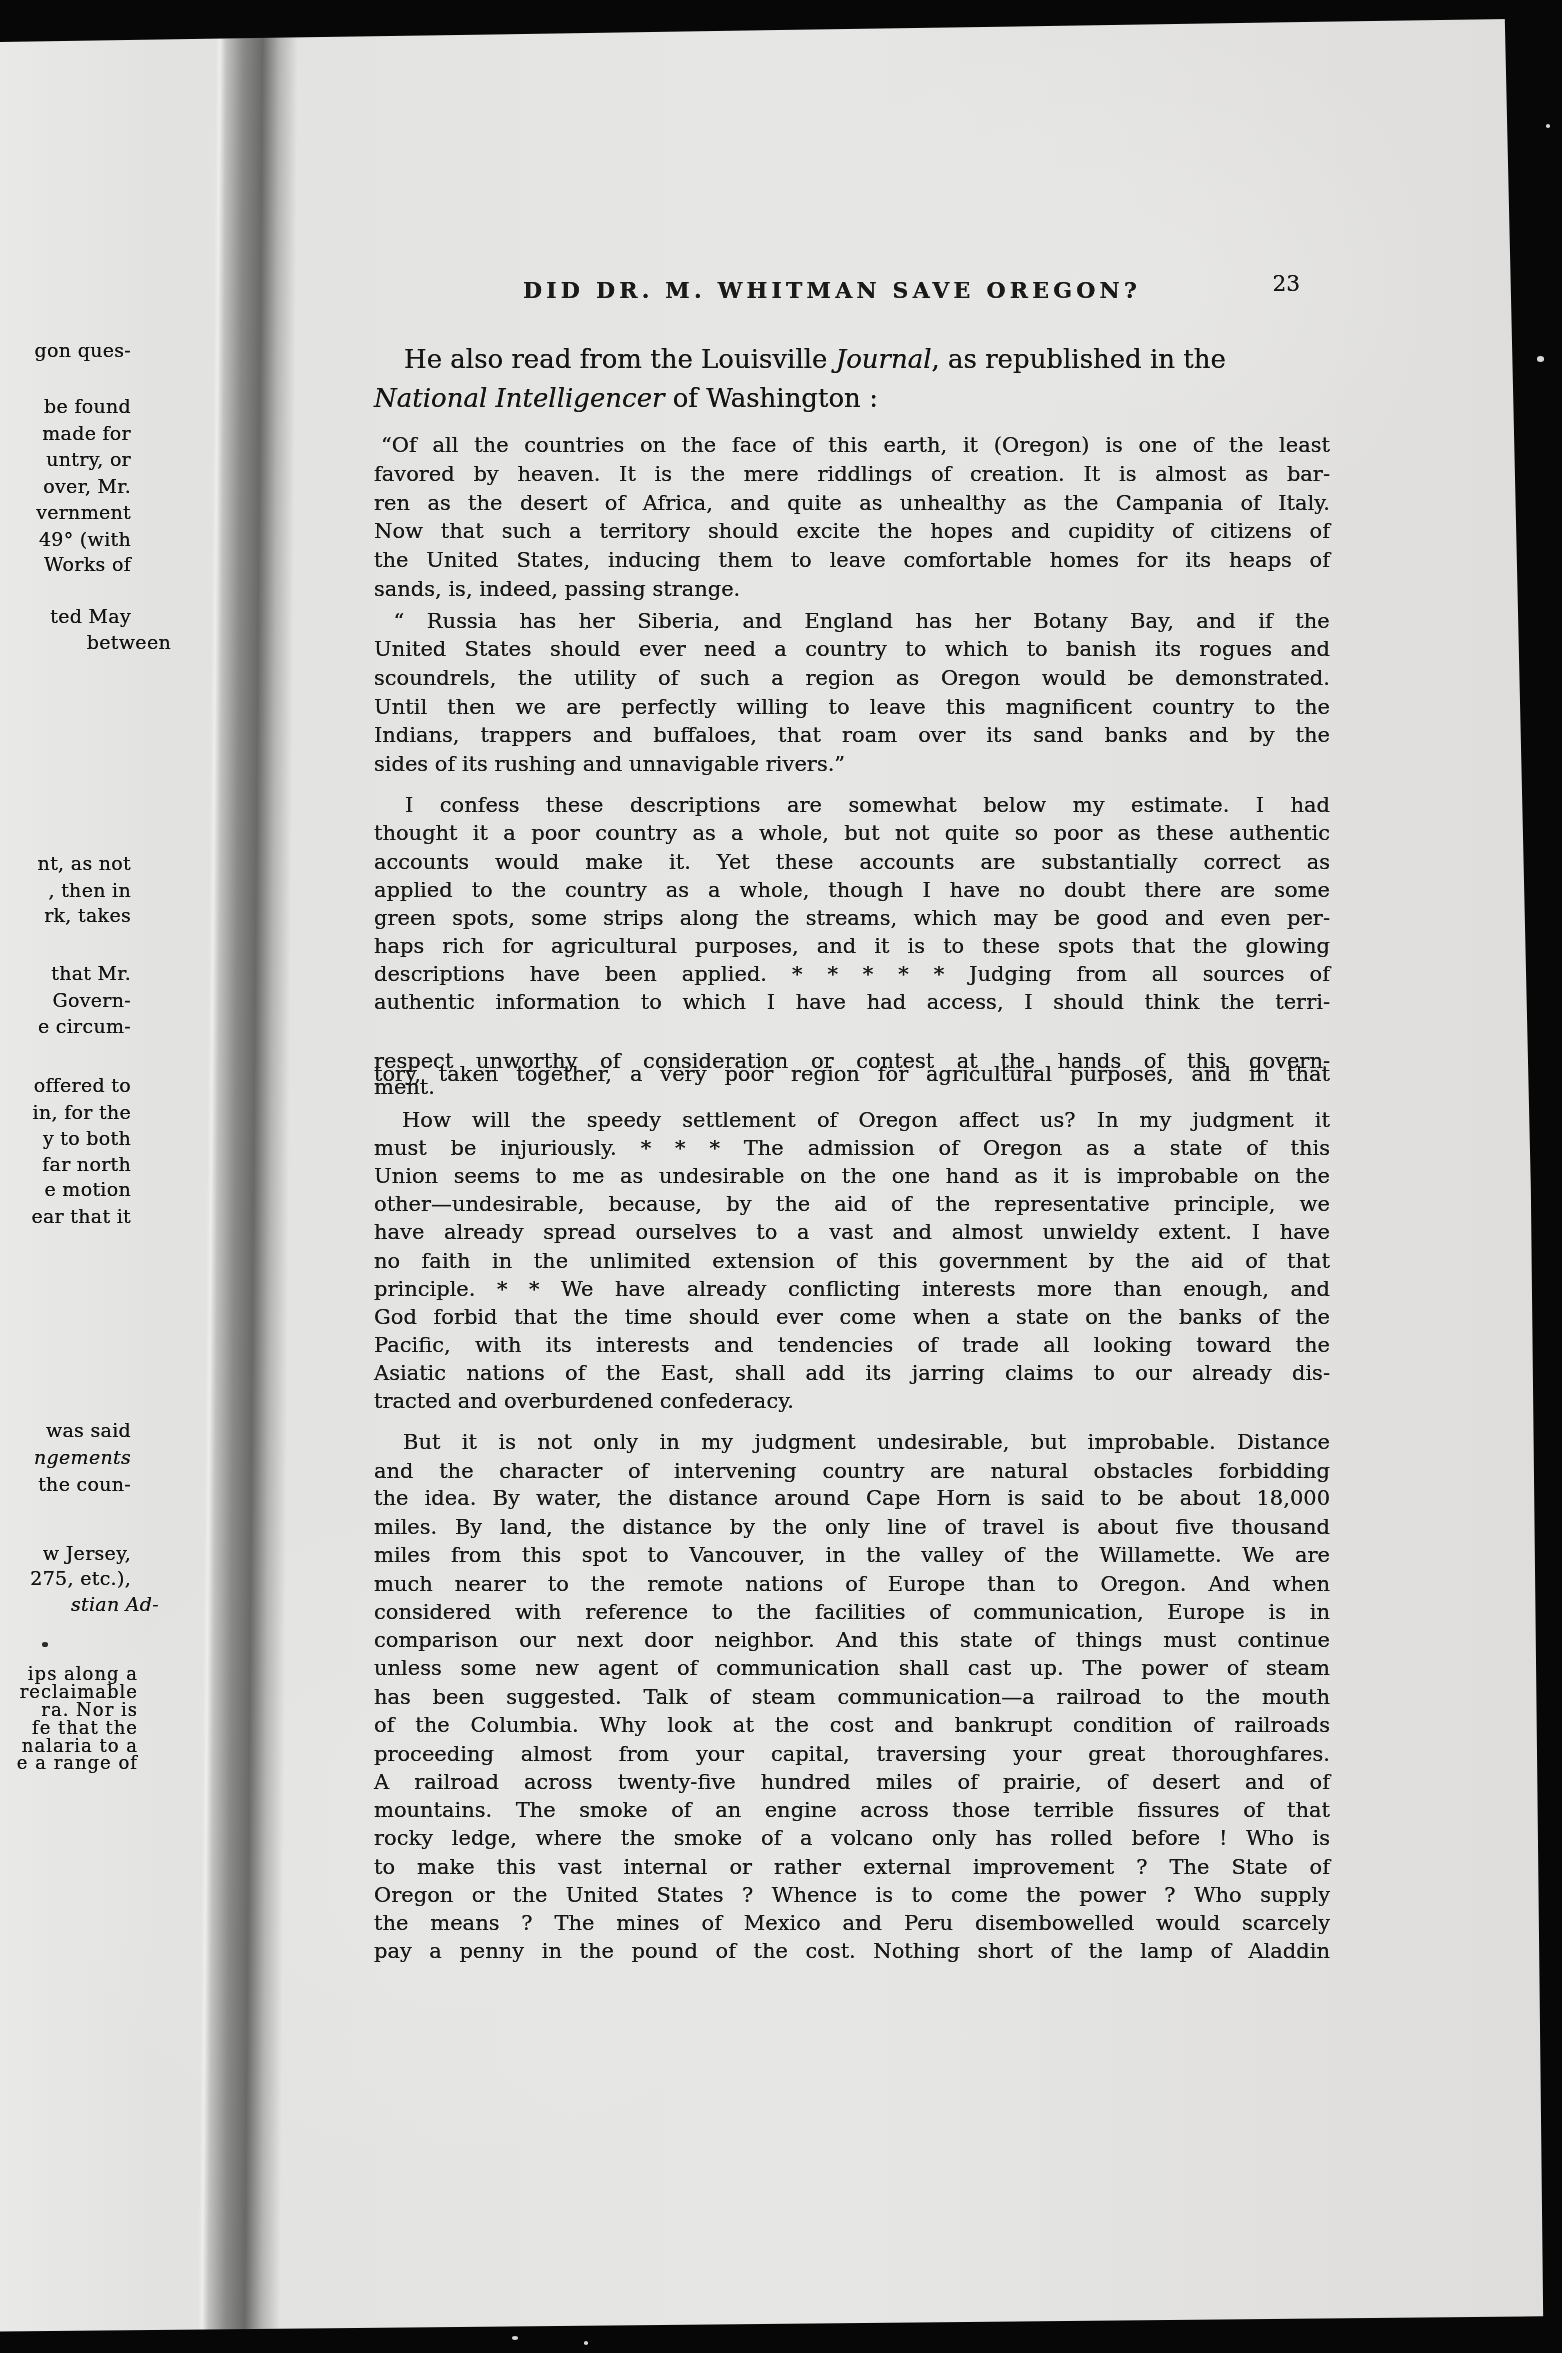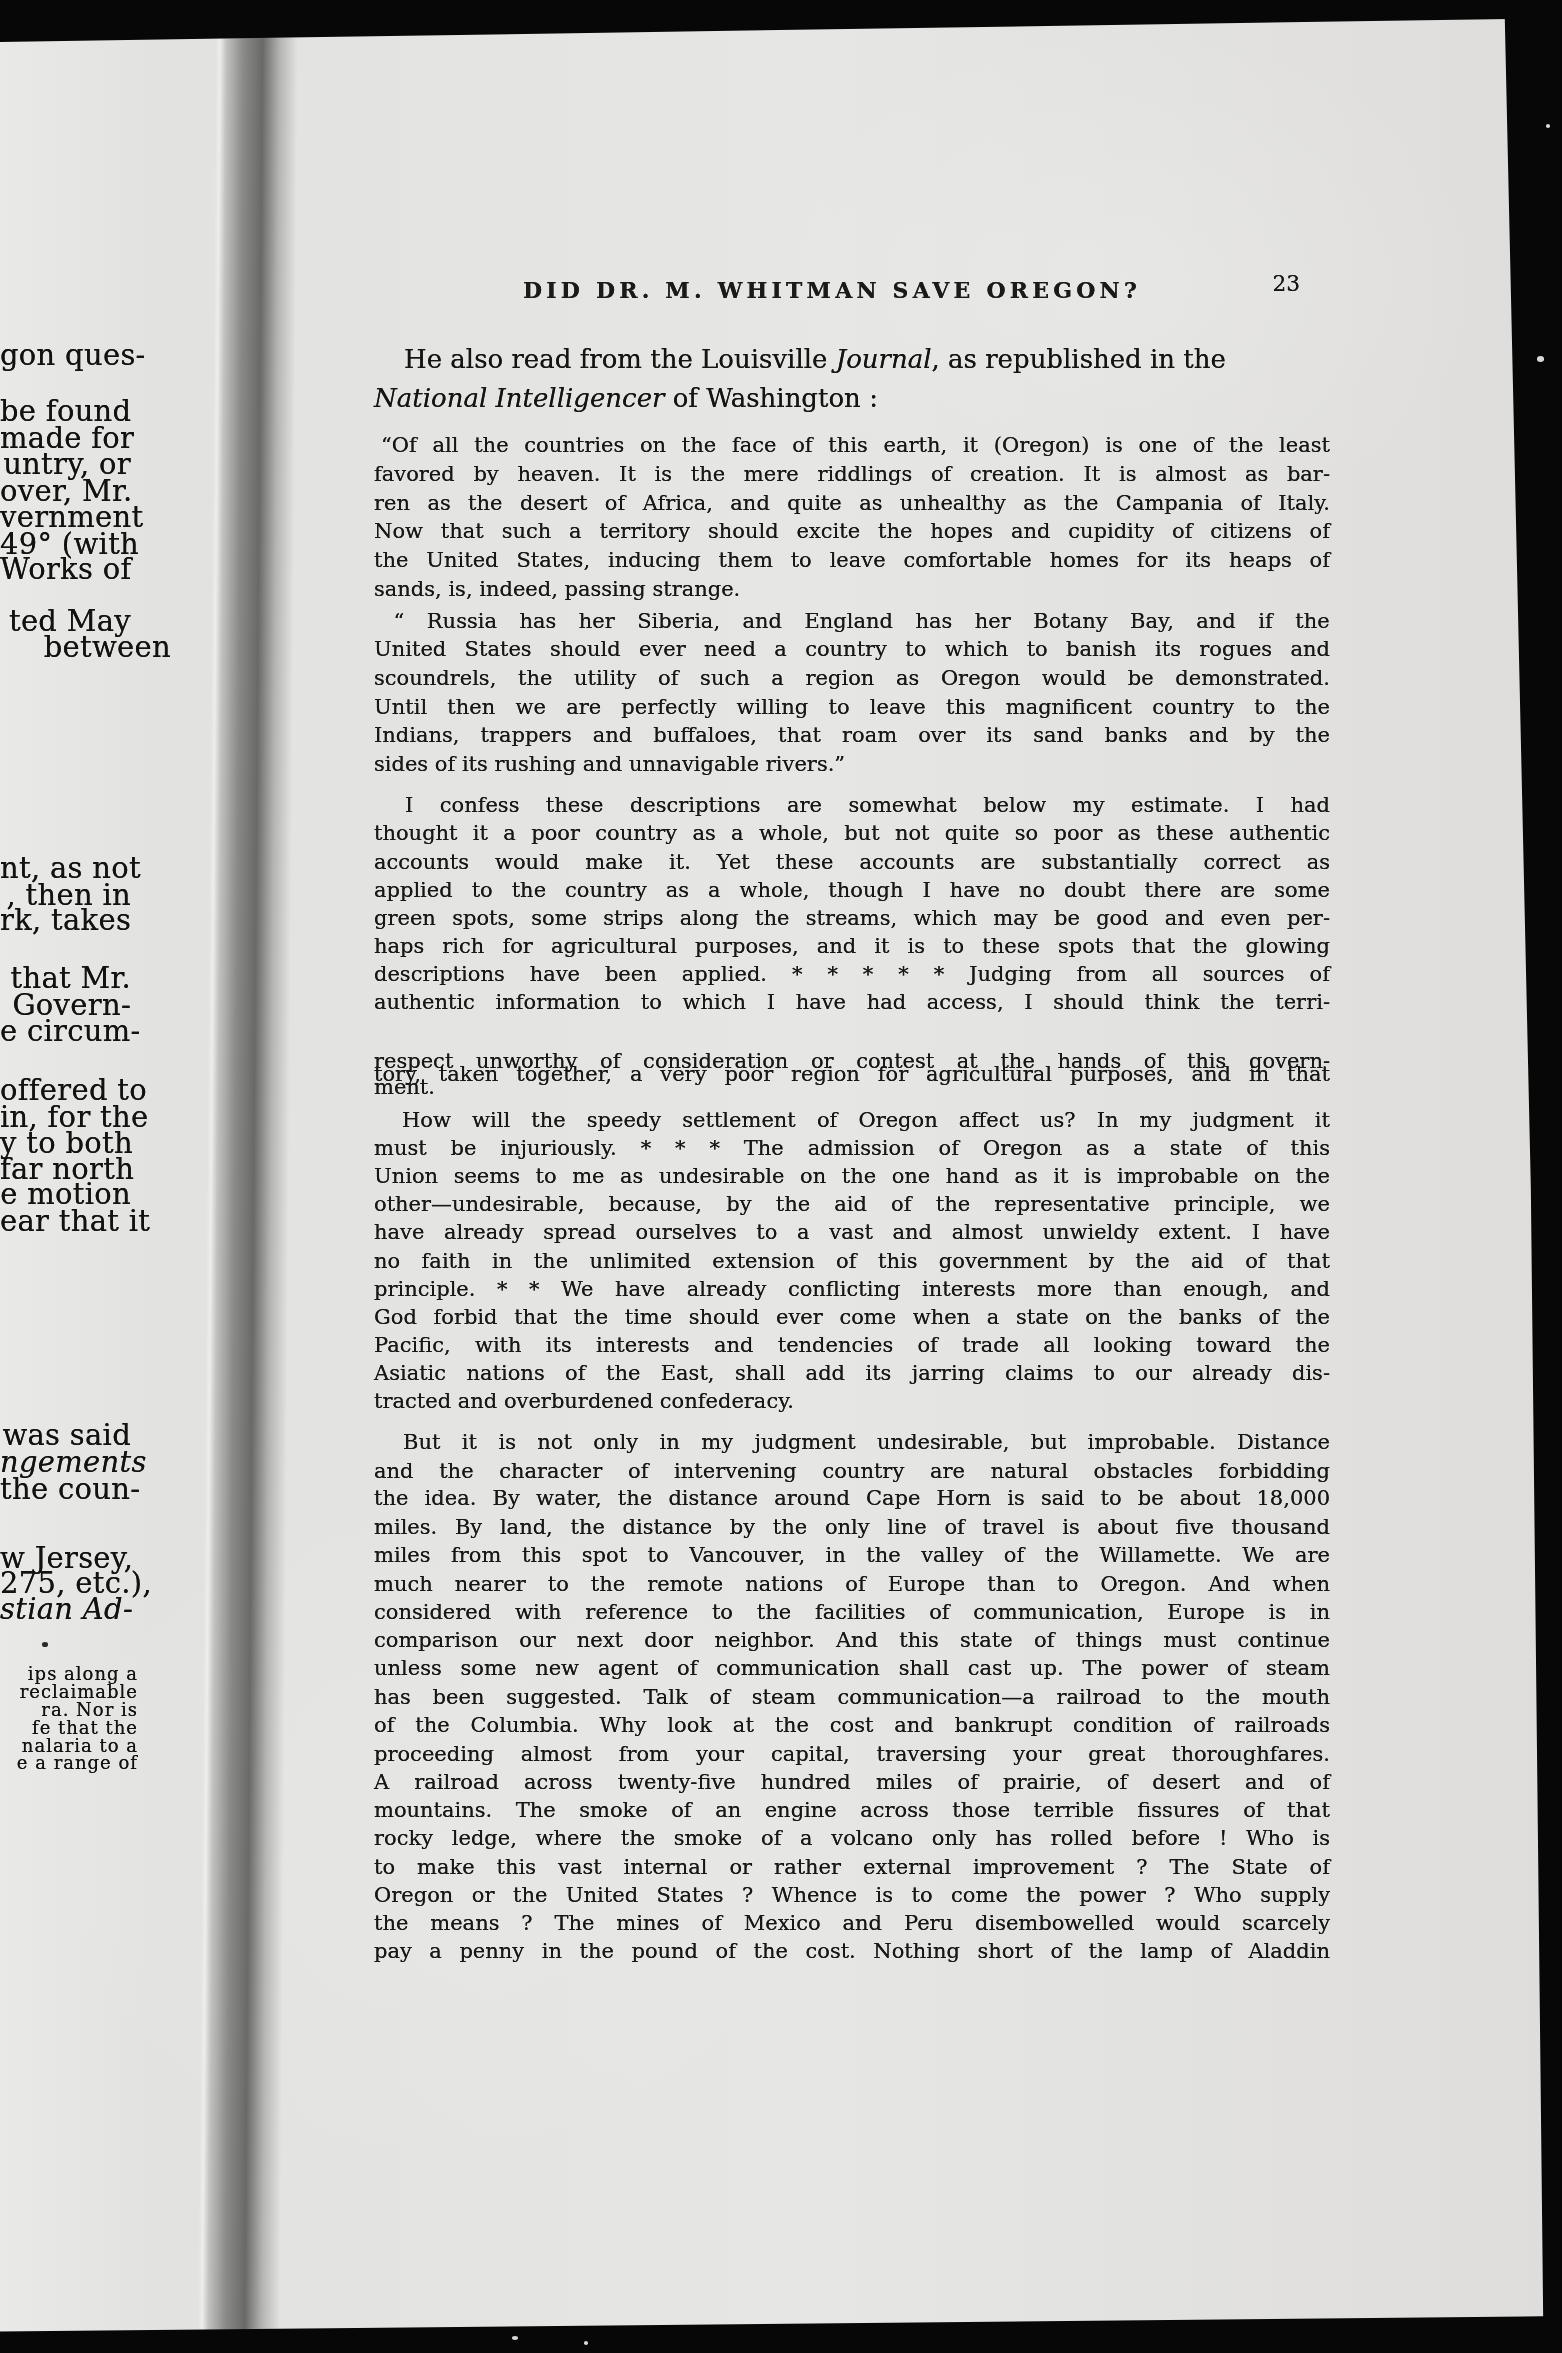--- a/index.html
+++ b/index.html
@@ -25,21 +25,21 @@
     clip-path:polygon(0 0,100% 0,100% 43%,0 100%);}
   #black-right{left:1496px;top:0;width:67px;height:2354px;
     clip-path:polygon(12.5% 0,100% 0,100% 100%,71% 100%,52% 50.5%);}
   #black-bottom{left:0;top:2306px;width:1563px;height:48px;
     clip-path:polygon(0 53%,100% 21%,100% 100%,0 100%);}
   .speck{position:absolute;background:#d8d8d6;border-radius:50%;}
   .darkspeck{position:absolute;background:#2a2a28;border-radius:50%;}
 
   
   .frag{position:absolute;left:0;width:131px;text-align:right;white-space:nowrap;
-    font-size:29px;color:#121210;letter-spacing:0.3px;line-height:1;
+    font-size:19px;color:#121210;letter-spacing:0.3px;line-height:1;
     text-shadow:0 0 0.5px rgba(12,12,10,.85);}
   .frag.fn{width:138px;font-size:18px;letter-spacing:1px;}
   .frag.it{font-style:italic;}
 
   
   .hdr{position:absolute;left:374px;width:916px;top:277px;text-align:center;
     font-weight:bold;font-size:22px;letter-spacing:4.2px;color:#1a1a18;
     text-shadow:0 0 0.3px rgba(14,14,12,.8);white-space:nowrap;}
   .pagenum{position:absolute;left:1230px;width:70px;top:271px;text-align:right;
     font-size:21.7px;color:#161614;text-shadow:0 0 0.3px rgba(14,14,12,.8);}
@@ -79,21 +79,21 @@
       <div class="frag" style="top: 1103px;">in, for the</div>
       <div class="frag" style="top: 1129px;">y to both</div>
       <div class="frag" style="top: 1155px;">far north</div>
       <div class="frag" style="top: 1180px;">e motion</div>
       <div class="frag" style="top: 1207px;">ear that it</div>
       <div class="frag" style="top: 1421px;">was said</div>
       <div class="frag it" style="top: 1448px;">ngements</div>
       <div class="frag" style="top: 1475px;">the coun-</div>
       <div class="frag" style="top: 1544px;">w Jersey,</div>
       <div class="frag" style="top: 1569px;">275, etc.),</div>
-      <div class="frag it" style="top: 1595px;">stian Ad-</div>
+      <div class="frag it" style="top: 1595px; padding-left: 28px;">stian Ad-</div>
       <div class="frag fn" style="top: 1665px;">ips along a</div>
       <div class="frag fn" style="top: 1683px;">reclaimable</div>
       <div class="frag fn" style="top: 1701px;">ra. Nor is</div>
       <div class="frag fn" style="top: 1719px;">fe that the</div>
       <div class="frag fn" style="top: 1737px;">nalaria to a</div>
       <div class="frag fn" style="top: 1754px;">e a range of</div>
     </div>
 
   <div id="main-page">
     <div class="hdr">DID DR. M. WHITMAN SAVE OREGON?</div>

